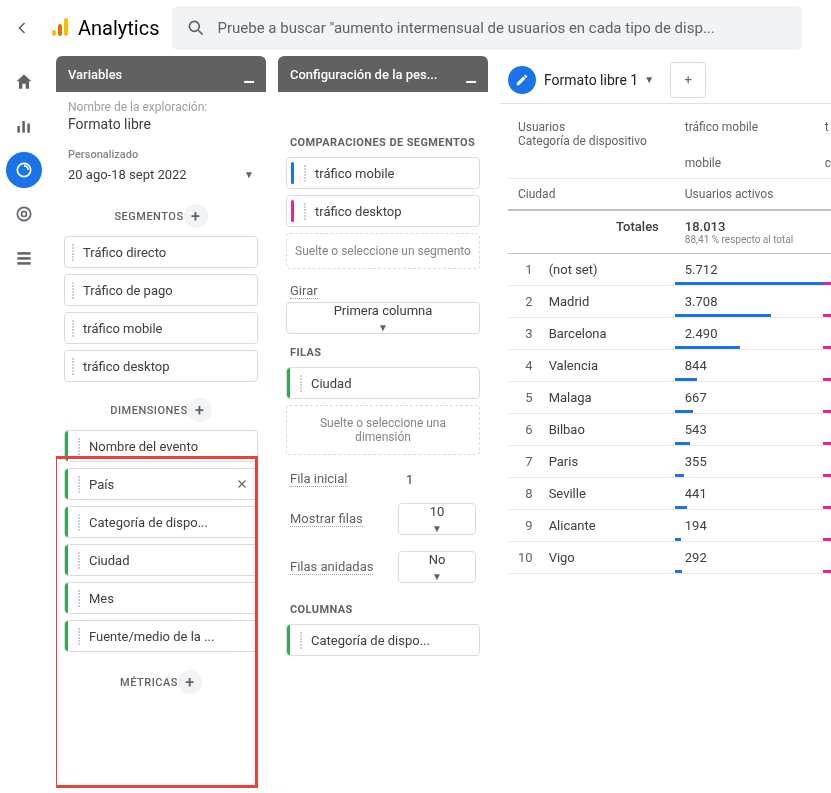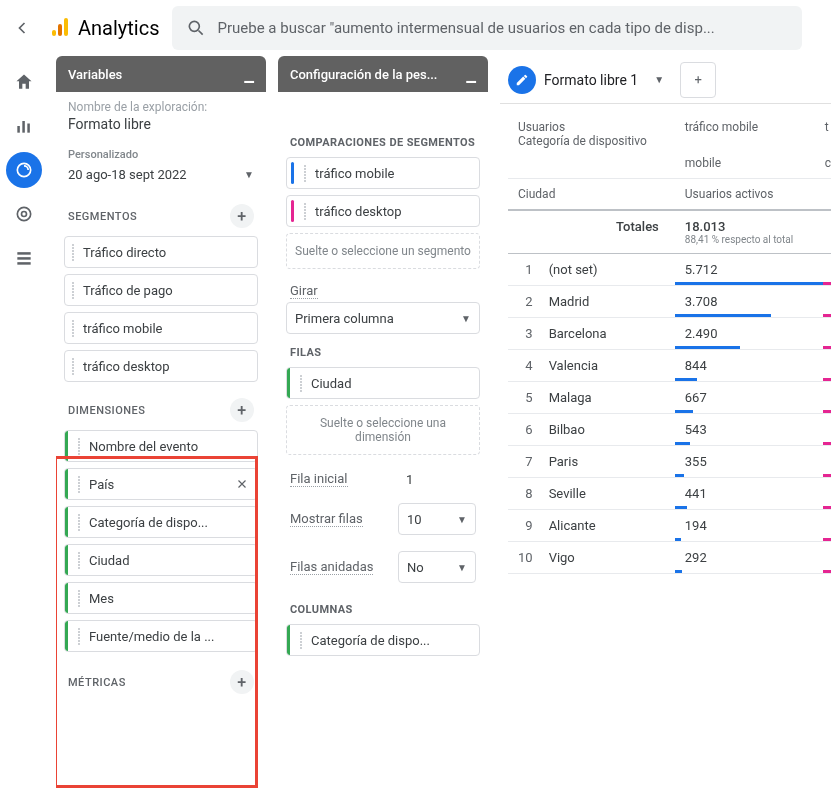--- a/index.html
+++ b/index.html
@@ -27,21 +27,21 @@
   .panel-header { background: #616161; color: #fff; height: 36px; display: flex; align-items: center; padding: 0 12px; border-radius: 6px 6px 0 0; font-size: 13px; font-weight: 500; justify-content: space-between; width: 100%; }
   .minimize-btn { color: #fff; cursor: pointer; font-size: 22px; line-height: 1; }
   .panel-body { padding: 8px 8px; height: calc(100% - 36px); overflow-y: auto; position: relative; }
   
   
   .variables-panel { width: 210px; position: relative; }
   .faded-top { color: #9aa0a6; font-size: 12px; padding: 0 4px; }
   .explore-name { font-size: 14px; color: #3c4043; padding: 2px 4px 12px 4px; }
   .section-label-sm { font-size: 11px; color: #80868b; padding: 4px 4px 2px 4px; font-weight: 500; }
   .date-range { display: flex; align-items: center; justify-content: space-between; padding: 4px 4px 14px 4px; font-size: 13px; }
-  .section-header { display: flex; align-items: center; justify-content: space-between; padding: 8px 4px; text-transform: uppercase; font-size: 11px; color: #5f6368; letter-spacing: 0.5px; font-weight: 500; }
+  .section-header { display: flex; align-items: center; justify-content: center; padding: 8px 4px; text-transform: uppercase; font-size: 11px; color: #5f6368; letter-spacing: 0.5px; font-weight: 500; }
   .plus-btn { width: 24px; height: 24px; border-radius: 50%; background: #f1f3f4; display: flex; align-items: center; justify-content: center; color: #5f6368; cursor: pointer; font-size: 16px; }
   
   .chip { display: flex; align-items: center; height: 32px; border: 1px solid #dadce0; border-radius: 4px; margin-bottom: 6px; padding: 0 8px 0 4px; gap: 6px; font-size: 13px; color: #3c4043; cursor: grab; background: #fff; position: relative; overflow: hidden; white-space: nowrap; text-overflow: ellipsis; }
   .chip-handle { width: 8px; display: flex; flex-direction: column; gap: 1px; align-items: center; flex-shrink: 0; }
   .chip-handle span { width: 2px; height: 2px; background: #bdc1c6; border-radius: 50%; }
   .chip-bar { width: 3px; height: 100%; position: absolute; left: 0; top: 0; border-radius: 2px 0 0 2px; }
   .chip.dim .chip-bar { background: #34a853; }
   .chip.dim { padding-left: 10px; }
   .chip.seg-blue::before, .chip.seg-pink::before { content:''; position:absolute; left:4px; width:3px; top:4px; bottom:4px; border-radius:2px; }
   .chip.seg-blue::before { background: #1a73e8; }
@@ -50,30 +50,30 @@
   .chip-close { color: #5f6368; cursor: pointer; flex-shrink: 0; margin-left: 4px; }
 
   .highlight-box { position: absolute; border: 3px solid #ea4335; pointer-events: none; }
 
   
   .settings-panel { width: 210px; }
   .settings-section-label { text-transform: uppercase; font-size: 11px; color: #5f6368; letter-spacing: 0.4px; padding: 12px 4px 8px 4px; font-weight: 700; }
   .dropzone { border: 1px dashed #dadce0; border-radius: 4px; padding: 10px 6px; text-align: center; color: #80868b; font-size: 12px; margin-bottom: 8px; }
   .field-row { display: flex; align-items: center; justify-content: space-between; padding: 8px 4px; font-size: 13px; }
   .field-label { border-bottom: 1px dotted #9aa0a6; color: #5f6368; }
-  .select-box { width: 78px; height: 32px; border: 1px solid #dadce0; border-radius: 4px; display: flex; align-items: center; justify-content: space-between; padding: 0 8px; font-size: 13px; color: #3c4043; cursor: pointer; }
+  .select-box { width: 78px; height: 32px; border: 1px solid #dadce0; border-radius: 4px; display: flex; align-items: center; justify-content: space-between; padding: 0 8px; font-size: 13px; color: #3c4043; cursor: pointer; flex-direction: column; }
   .select-box.wide { width: 100%; margin-top: 4px; }
   .dropdown-arrow { color: #5f6368; font-size: 10px; }
   .plain-input { font-size: 13px; color: #3c4043; }
 
   
   .report-area { flex: 1; }
   .tab-bar { height: 48px; display: flex; align-items: center; gap: 8px; padding: 0 8px; border-bottom: 1px solid #e0e0e0; }
   .edit-circle { width: 28px; height: 28px; background: #1a73e8; border-radius: 50%; display: flex; align-items: center; justify-content: center; color: #fff; }
-  .tab-name { font-size: 14px; color: #202124; display: flex; align-items: center; gap: 16px; }
+  .tab-name { font-size: 14px; color: #202124; display: flex; align-items: center; gap: 6px; }
   .add-tab { width: 36px; height: 36px; border: 1px solid #dadce0; border-radius: 4px; display: flex; align-items: center; justify-content: center; color: #5f6368; cursor: pointer; margin-left: 8px; }
   
   .table-wrap { padding: 8px 0 0 8px; overflow: hidden; }
   table { border-collapse: collapse; font-size: 13px; width: 100%; }
   th, td { text-align: left; padding: 8px 10px; border-bottom: 1px solid #e8eaed; vertical-align: top; white-space: nowrap; }
   th { color: #5f6368; font-weight: 400; font-size: 12px; }
   th.right, td.right { text-align: left; }
   .row-idx { color: #5f6368; text-align: right; width: 28px; padding-right: 6px; }
   .totals-row td { font-weight: 500; border-top: 2px solid #bdc1c6; border-bottom: 1px solid #bdc1c6; }
   .sub-total { font-size: 10px; color: #80868b; font-weight: 400; display: block; }

